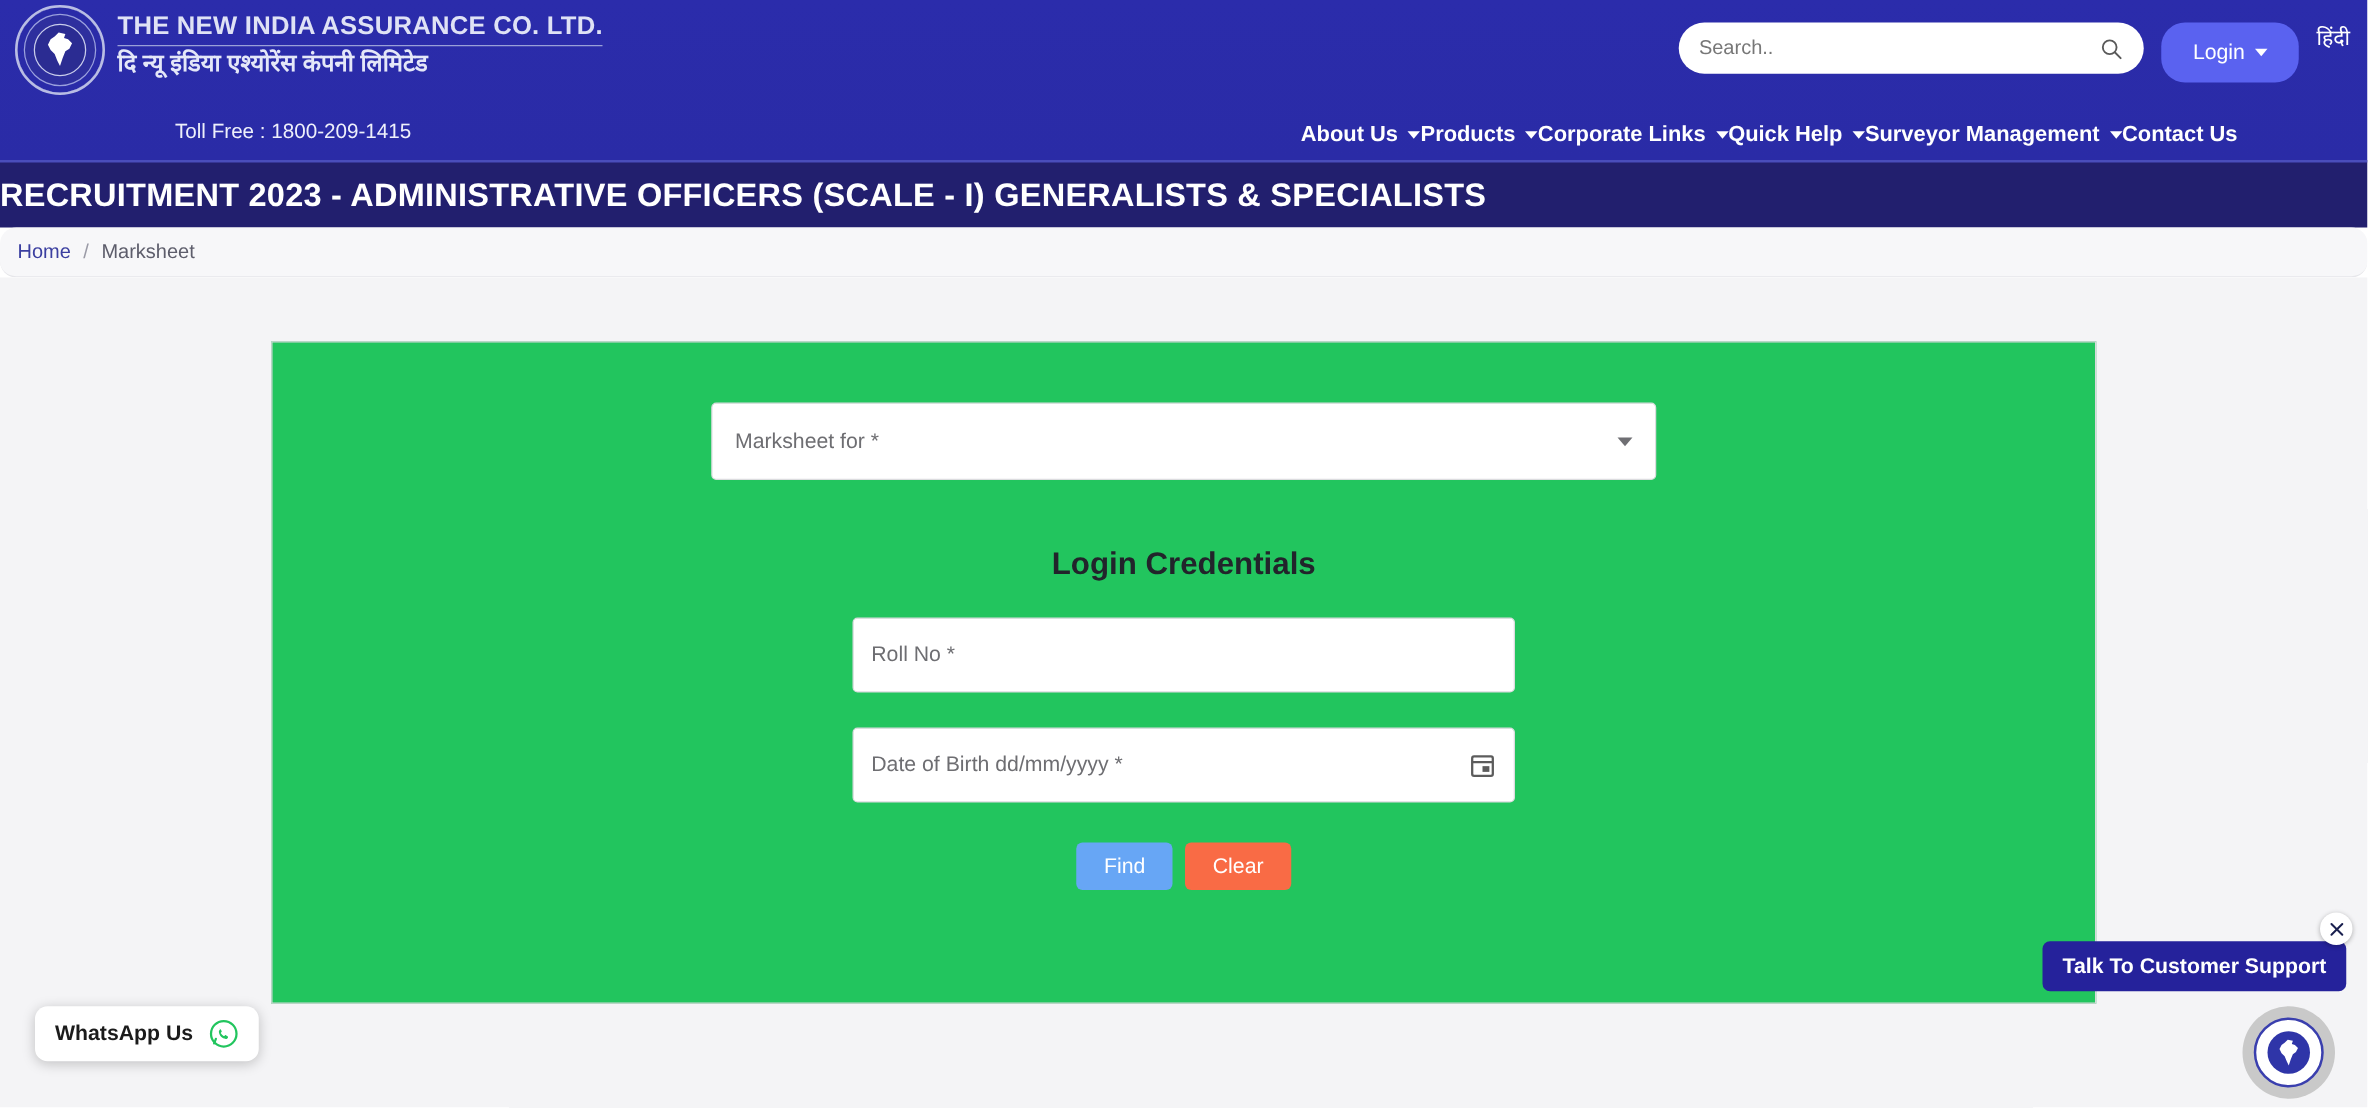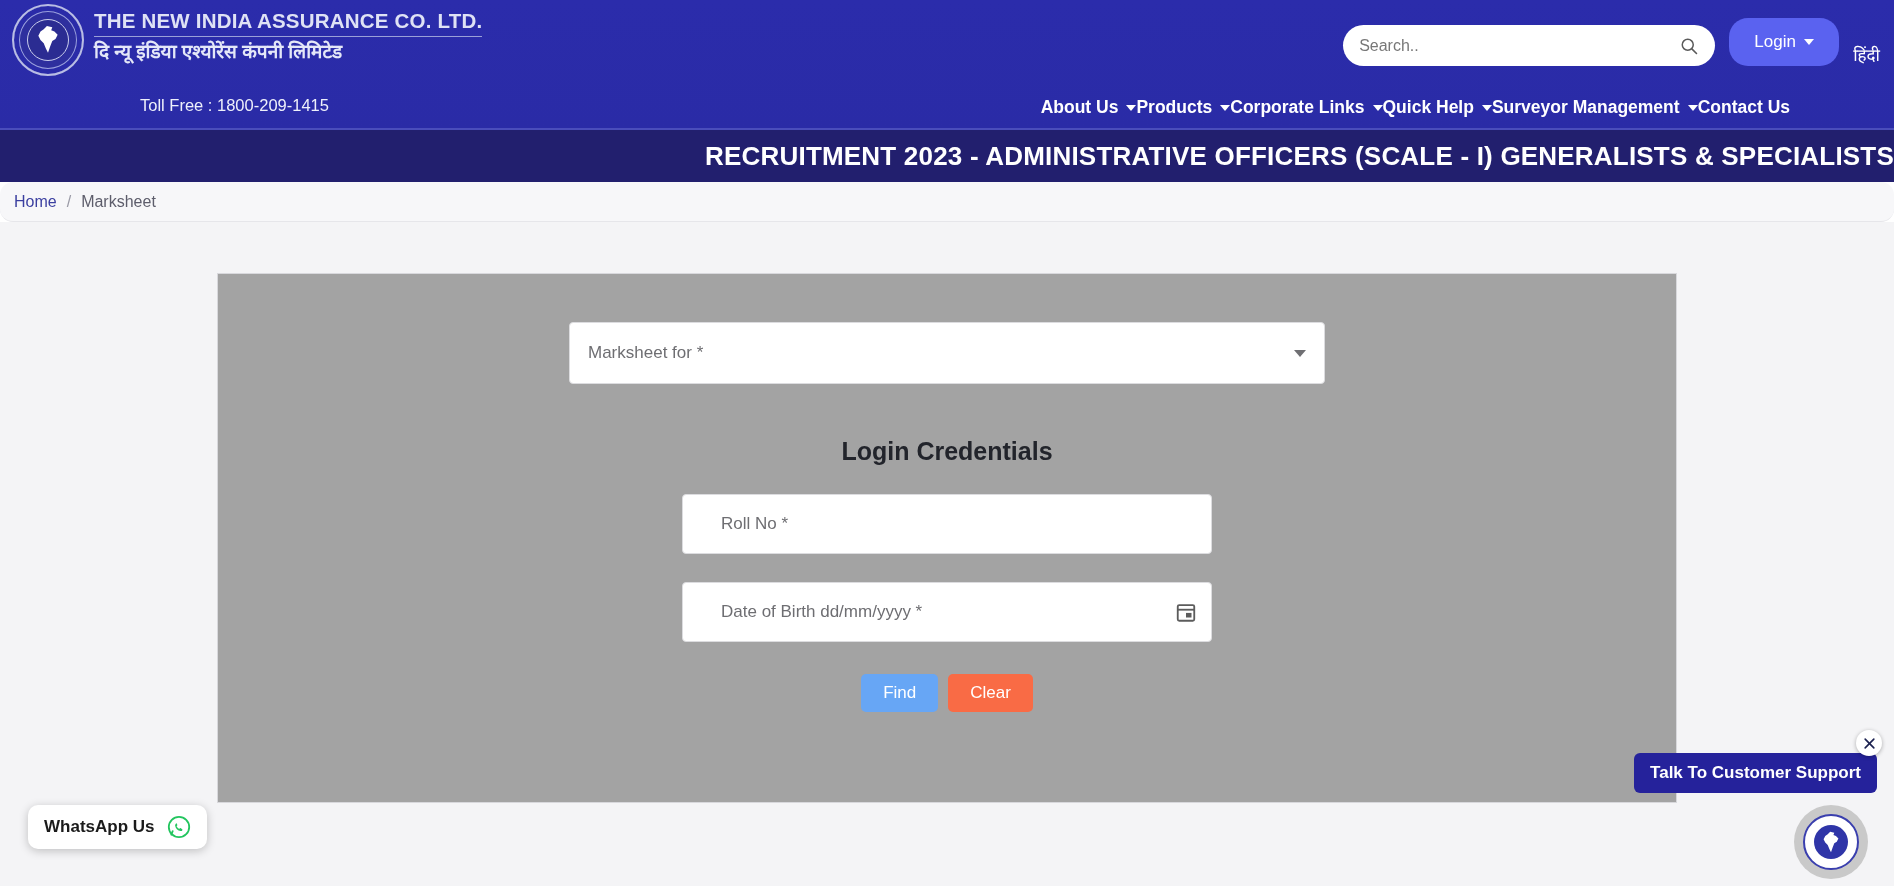--- a/index.html
+++ b/index.html
@@ -70,21 +70,21 @@
     left: 140px; top: 96px;
     color: #eef0fb;
     font-size: 16.5px;
     white-space: nowrap;
   }
 
   
   .head-right {
     position: absolute;
     right: 14px; top: 18px;
-    display: flex; align-items: flex-end; gap: 14px;
+    display: flex; align-items: flex-start; gap: 14px;
   }
   .searchbox {
     width: 372px; height: 41px;
     background: #fff;
     border-radius: 21px;
     display: flex; align-items: center;
     padding: 0 16px;
     position: relative;
   }
   .searchbox input {
@@ -138,21 +138,21 @@
     display: flex; align-items: center; gap: 8px;
     cursor: pointer;
     white-space: nowrap;
   }
 
   
   .recruit {
     height: 54px;
     background: #221f6e;
     border-top: 2px solid #4a4dbb;
-    display: flex; align-items: center; justify-content: flex-end;
+    display: flex; align-items: center; justify-content: flex-start;
   }
   .recruit h1 {
     color: #fff;
     font-size: 26px;
     font-weight: bold;
     letter-spacing: .2px;
     white-space: nowrap;
   }
 
   
@@ -174,21 +174,21 @@
   
   .page {
     background: #f4f4f6;
     height: calc(886px - 128px - 54px - 40px);
     position: relative;
     padding-top: 51px;
   }
   .card {
     width: 1460px;
     margin: 0 auto;
-    background: #a3a3a3;
+    background: #22c55e;
     border: 1px solid #d8d8dc;
     height: 530px;
     padding-top: 48px;
   }
   .select-wrap {
     width: 756px;
     margin: 0 auto;
     height: 62px;
     border: 1px solid #dcdcdf;
     border-radius: 4px;
@@ -219,21 +219,20 @@
     border-radius: 4px;
     display: flex; align-items: center;
     padding: 0 14px;
     background: #fff;
   }
   .field input {
     flex: 1; border: 0; outline: 0;
     font-size: 17px; color: #333;
     font-family: "Liberation Sans", sans-serif;
     background: transparent;
-    margin-left: 24px;
   }
   .field input::placeholder { color: #6e6e72; }
   .cal-ico { width: 22px; height: 22px; flex: none; cursor: pointer; }
   .btnrow {
     display: flex; justify-content: center; gap: 10px;
     margin-top: 32px;
   }
   .btn {
     border: 0; border-radius: 5px;
     color: #fff; font-size: 17px;

